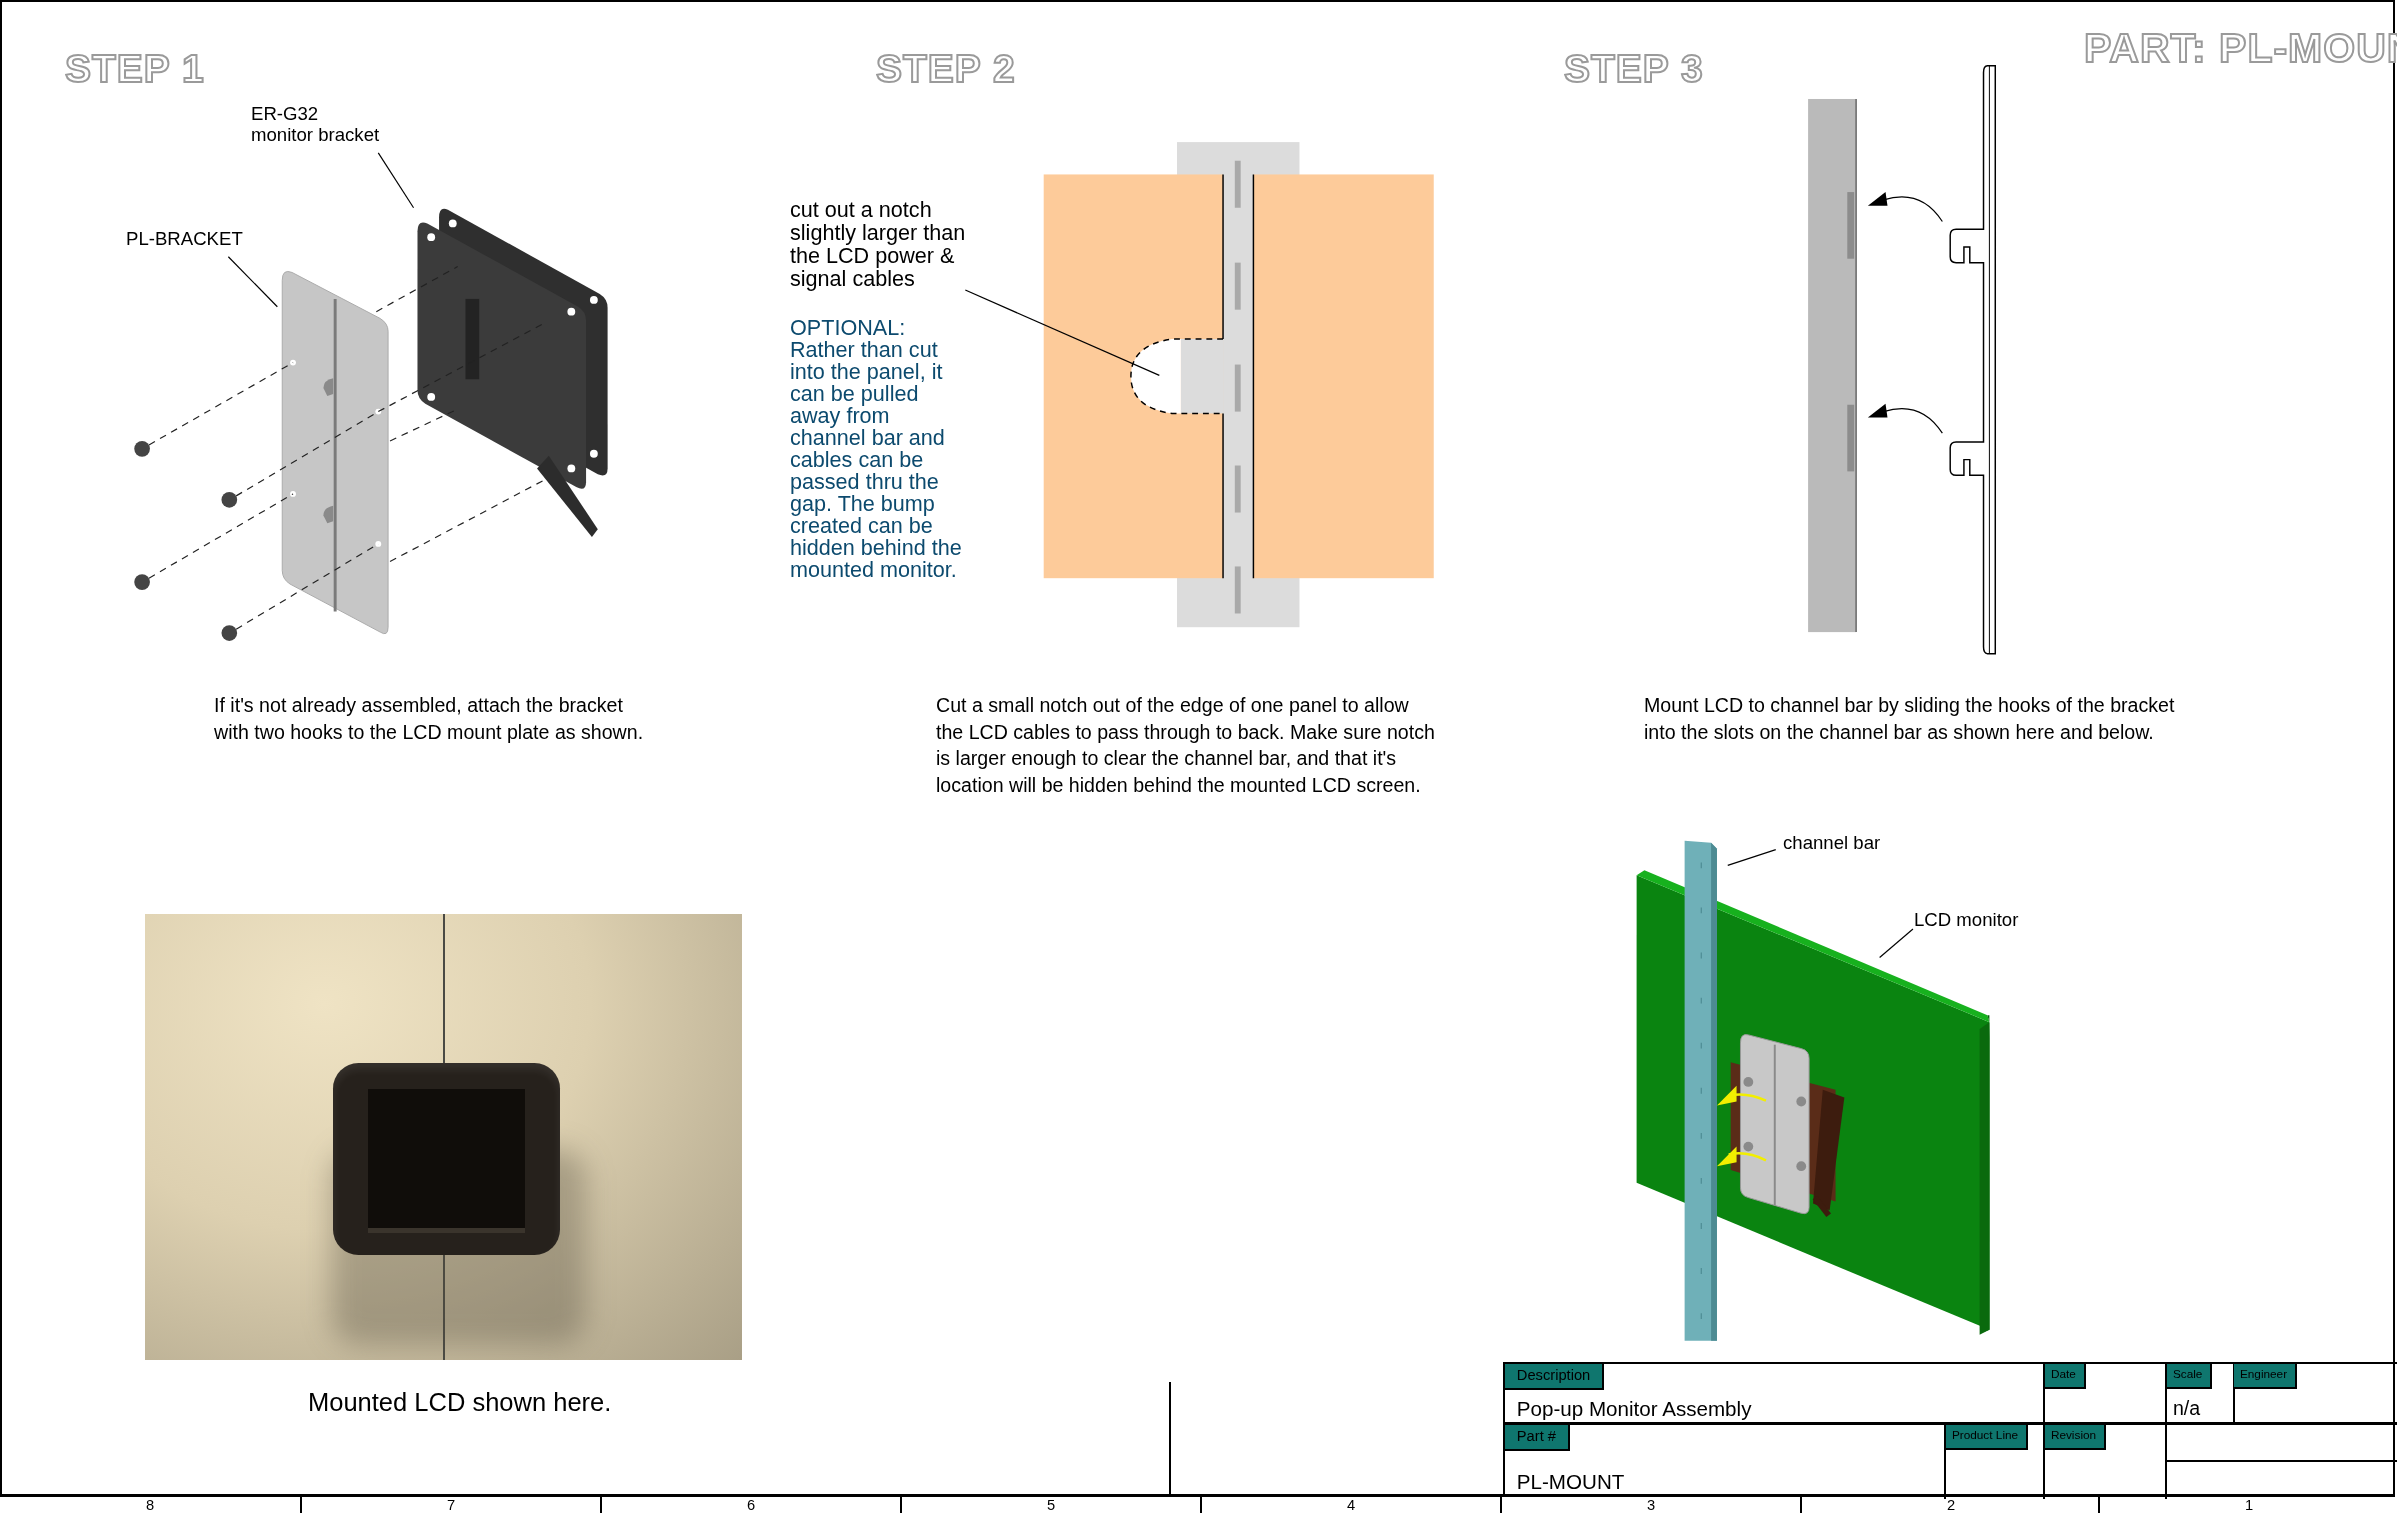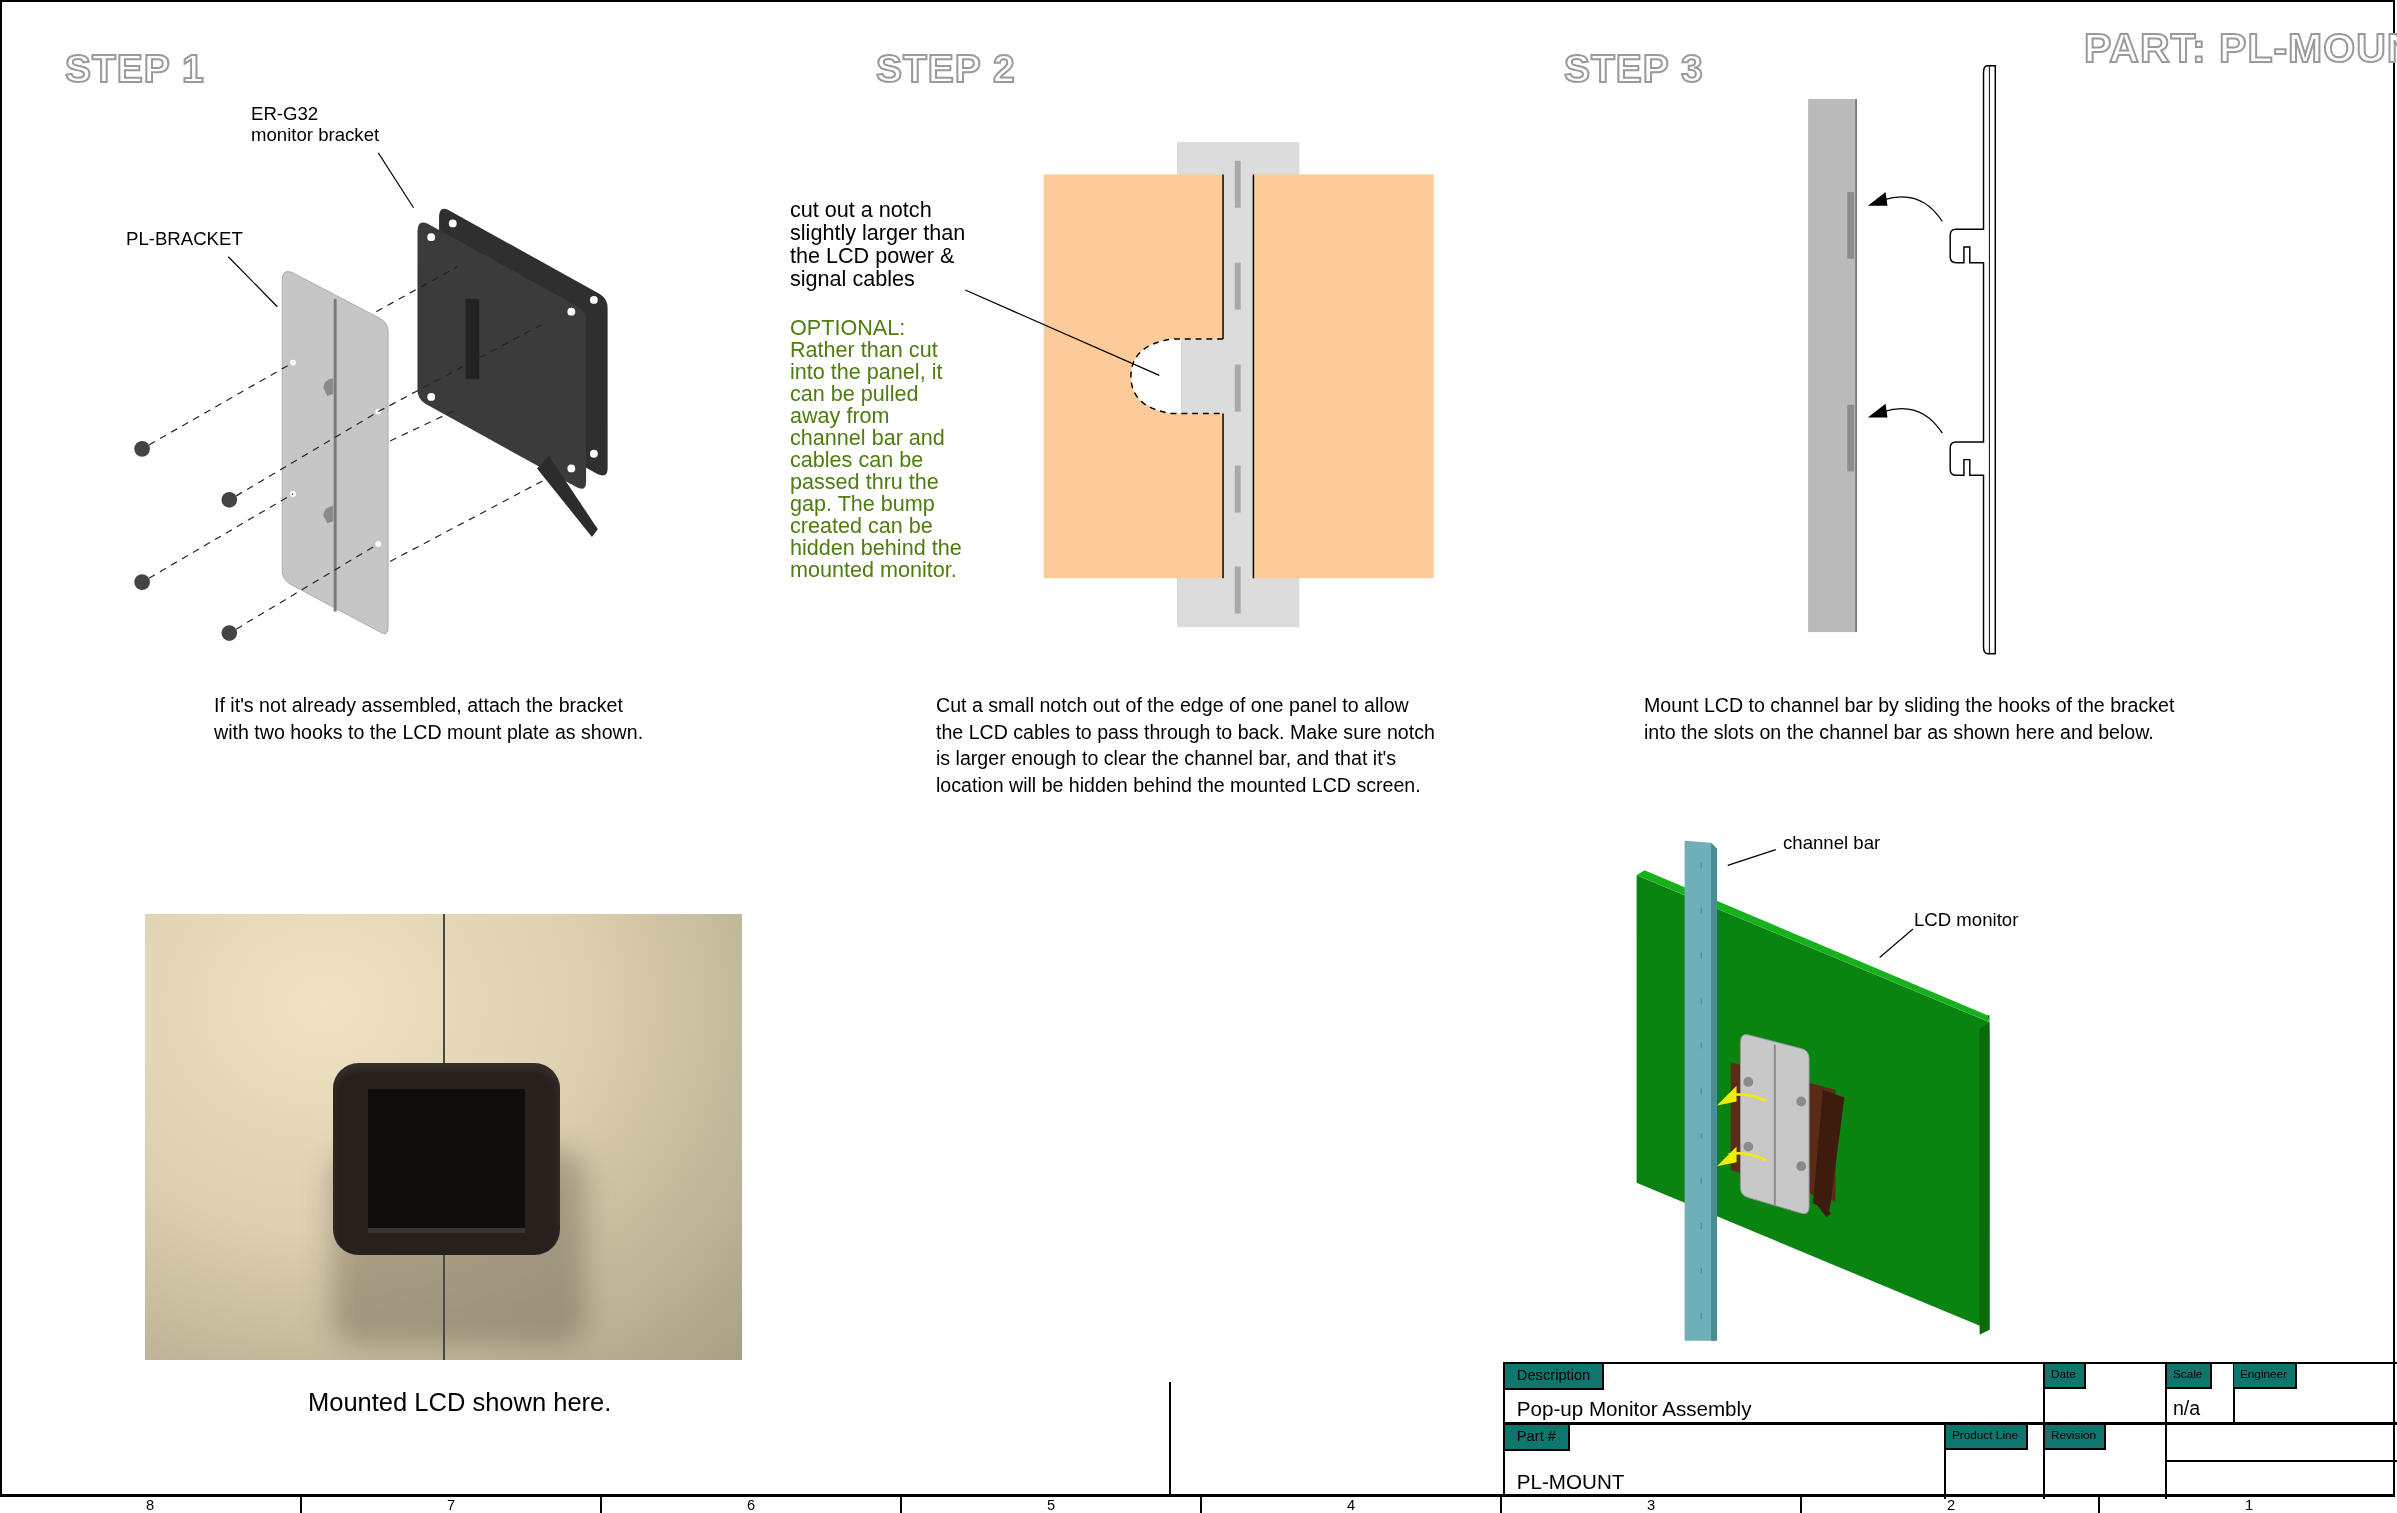--- a/index.html
+++ b/index.html
@@ -7,21 +7,21 @@
          font-family: "Liberation Sans", sans-serif; color: #000; }
   .frame { position: absolute; left: 0; top: 0; width: 2395px; height: 1497px;
            border: 2px solid #000; border-bottom: 3.9px solid #000; box-sizing: border-box; }
   .abs { position: absolute; }
   .outline-title { position: absolute; font-family: "Liberation Sans", sans-serif; font-weight: bold;
                    color: #fff; -webkit-text-stroke: 2px #9a9a9a; letter-spacing: 1px; white-space: nowrap; }
   .step-title { font-size: 39px; }
   .part-title { font-size: 41px; }
   .label { position: absolute; font-size: 18.6px; line-height: 20.6px; white-space: pre-line; }
   .callout { position: absolute; font-size: 21.6px; line-height: 23px; white-space: pre-line; }
-  .red { color: #4d7c0f; }
+  .red { color: #0c4a6e; }
   .instr { position: absolute; font-size: 19.6px; line-height: 26.5px; white-space: pre-line; }
   .caption { position: absolute; font-size: 25.5px; white-space: nowrap; }
   svg { position: absolute; overflow: visible; }
 
   
   .photo { position: absolute; left: 145px; top: 914px; width: 597px; height: 446px; overflow: hidden;
            background: radial-gradient(ellipse at 30% 20%, #efe3c4 0%, #ddd0b0 45%, #a99f86 100%); }
   .photo .seam { position: absolute; left: 298px; top: 0; width: 2px; height: 100%; background: #4a4a44; }
   .photo .shadow { position: absolute; left: 186px; top: 235px; width: 255px; height: 196px;
                    background: rgba(80,75,60,0.35); filter: blur(13.7px); border-radius: 29px; }

